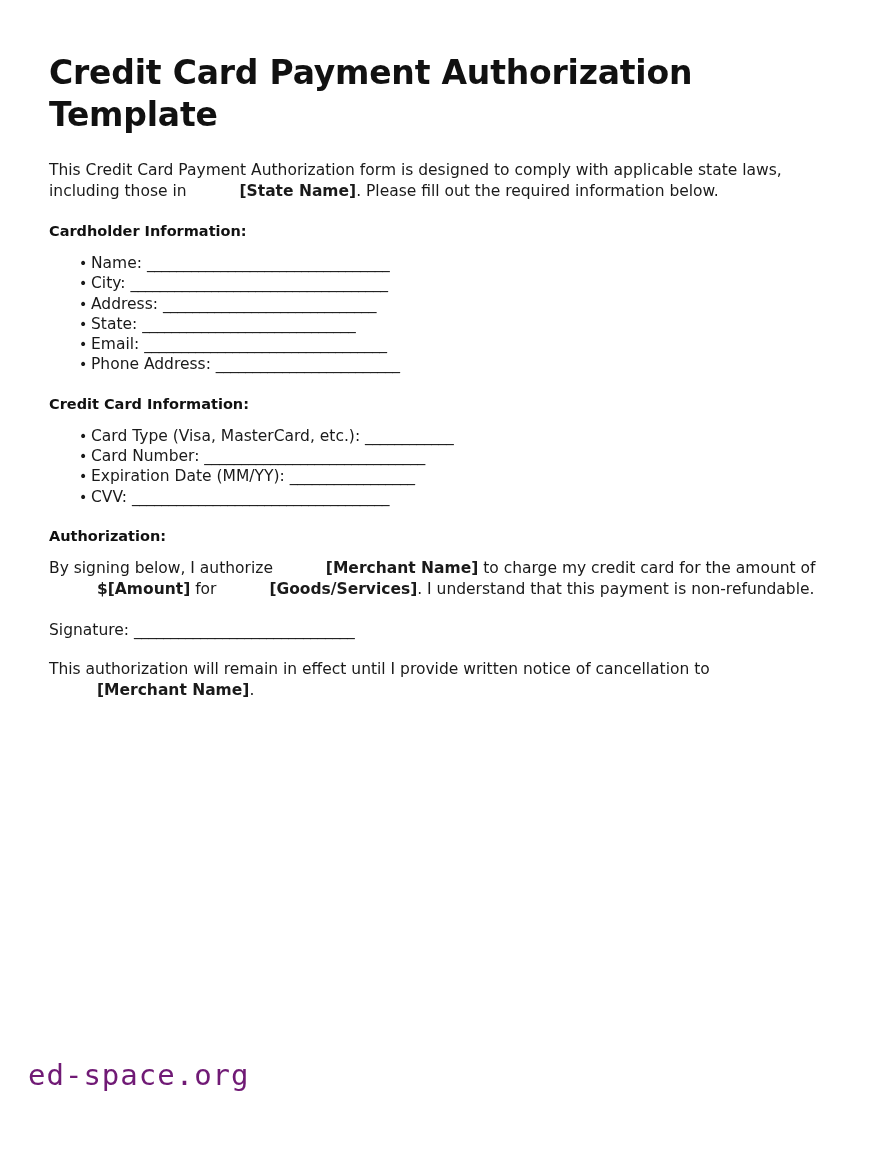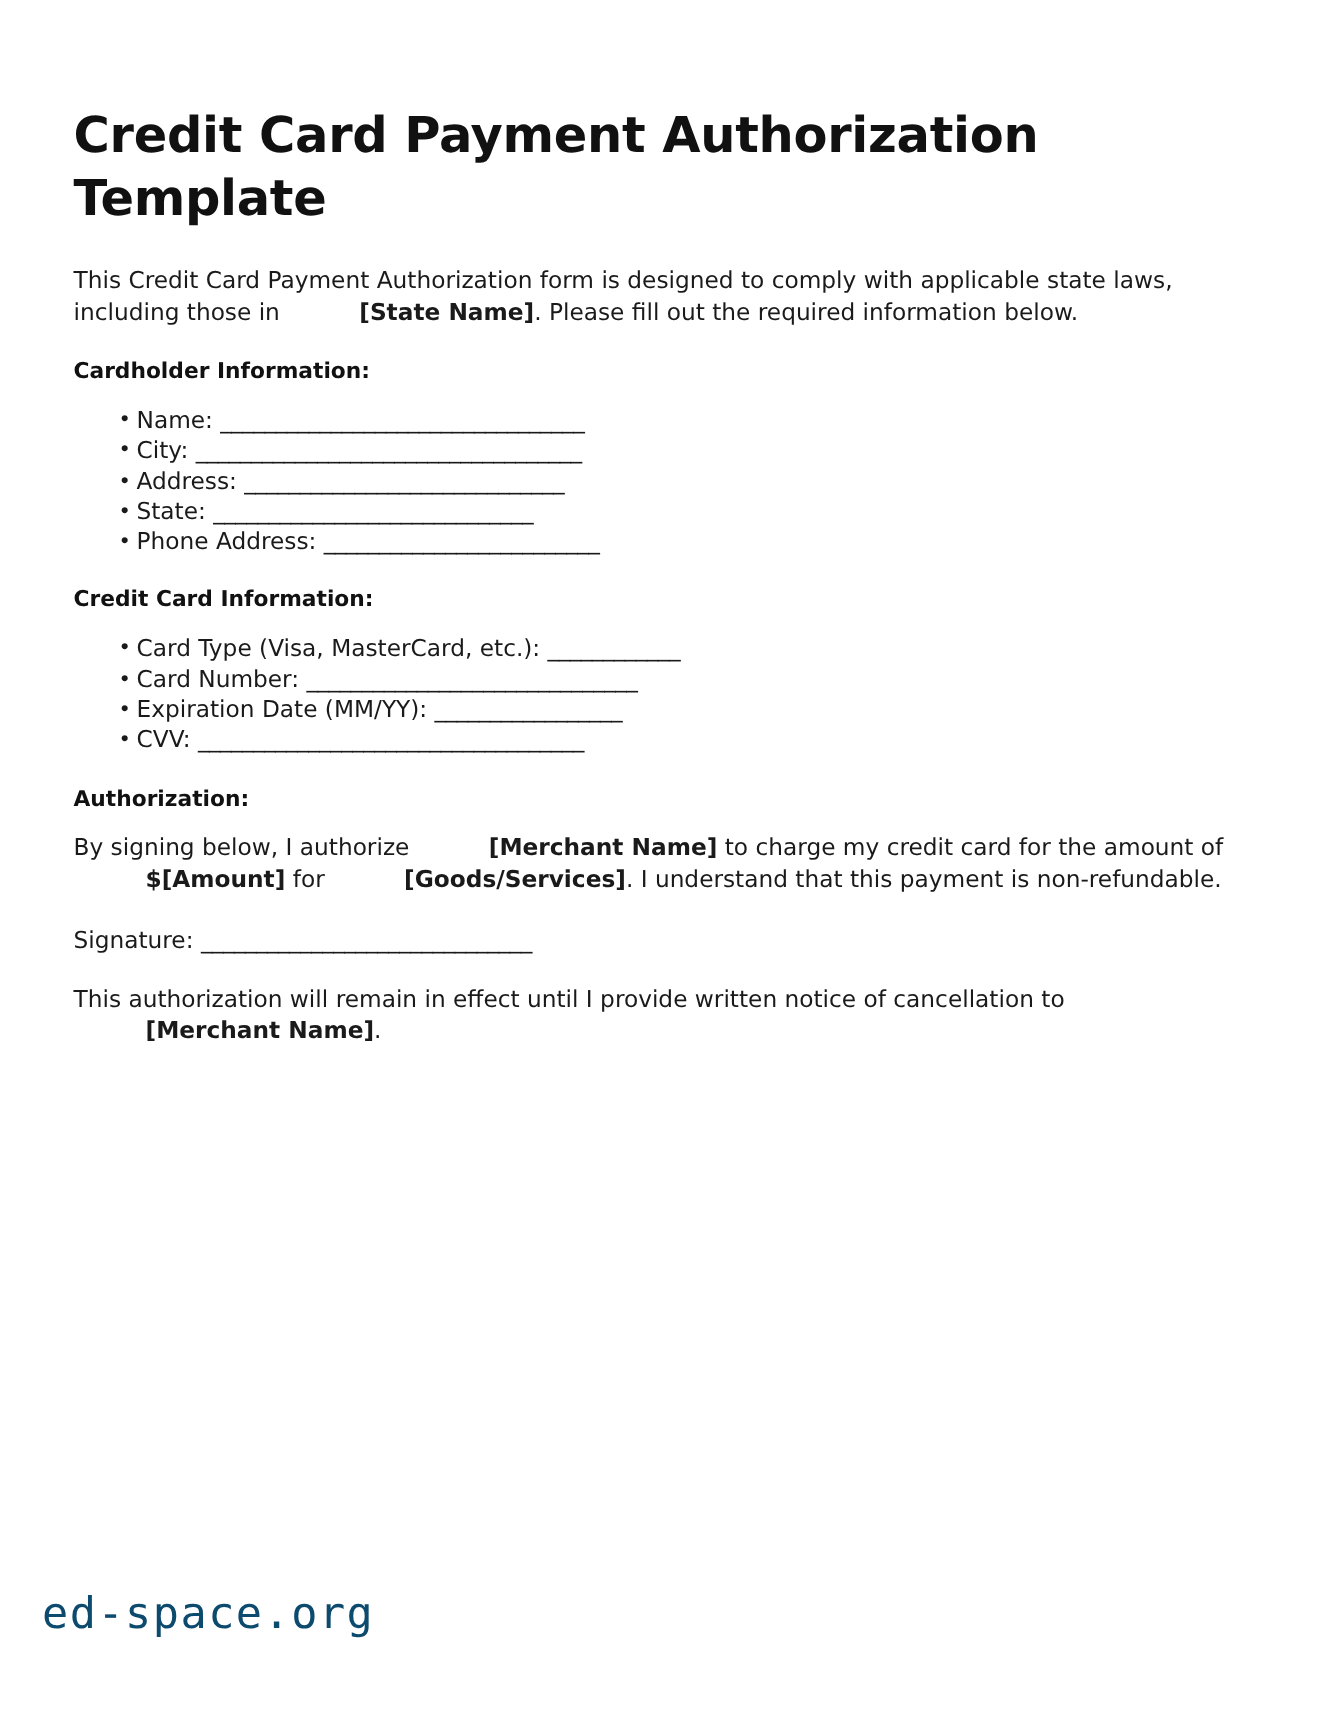--- a/index.html
+++ b/index.html
@@ -18,21 +18,21 @@
   .page {
     position: absolute;
     left: 0; top: 0;
     width: 892px;
     height: 1154px;
     background: #ffffff;
   }
   .content {
     position: absolute;
     left: 49px;
-    top: 69px;
+    top: 52px;
     width: 794px;
   }
 
   h1.doc-title {
     font-size: 33px;
     font-weight: bold;
     line-height: 42px;
     letter-spacing: -0.2px;
     margin: 0 0 24px 0;
     color: #111111;
@@ -91,21 +91,21 @@
     font-weight: normal;
   }
 
   .footer-watermark {
     position: absolute;
     left: 28px;
     top: 1058px;
     font-family: "DejaVu Sans Mono", monospace;
     font-size: 29px;
     letter-spacing: 1px;
-    color: #0c4a6e;
+    color: #701a75;
     white-space: nowrap;
   }
   b { font-weight: bold; padding-left: 48px; }
 </style>
 </head>
 <body>
 
 <div class="page">
   <div class="content">
 
@@ -113,20 +113,21 @@
 
     <p class="para"><span>This Credit Card Payment Authorization form is designed to comply with applicable state laws, including those in </span><b>[State Name]</b><span>. Please fill out the required information below.</span></p>
 
     <h2 class="section-heading">Cardholder Information:</h2>
 
     <ul class="field-list">
       <li><span>Name:</span> <span class="blank">_________________________________</span></li>
       <li><span>City:</span> <span class="blank">___________________________________</span></li>
       <li><span>Address:</span> <span class="blank">_____________________________</span></li>
       <li><span>State:</span> <span class="blank">_____________________________</span></li>
+      <li><span>Email:</span> <span class="blank">_________________________________</span></li>
       <li><span>Phone Address:</span> <span class="blank">_________________________</span></li>
     </ul>
 
     <h2 class="section-heading">Credit Card Information:</h2>
 
     <ul class="field-list">
       <li><span>Card Type (Visa, MasterCard, etc.):</span> <span class="blank">____________</span></li>
       <li><span>Card Number:</span> <span class="blank">______________________________</span></li>
       <li><span>Expiration Date (MM/YY):</span> <span class="blank">_________________</span></li>
       <li><span>CVV:</span> <span class="blank">___________________________________</span></li>

